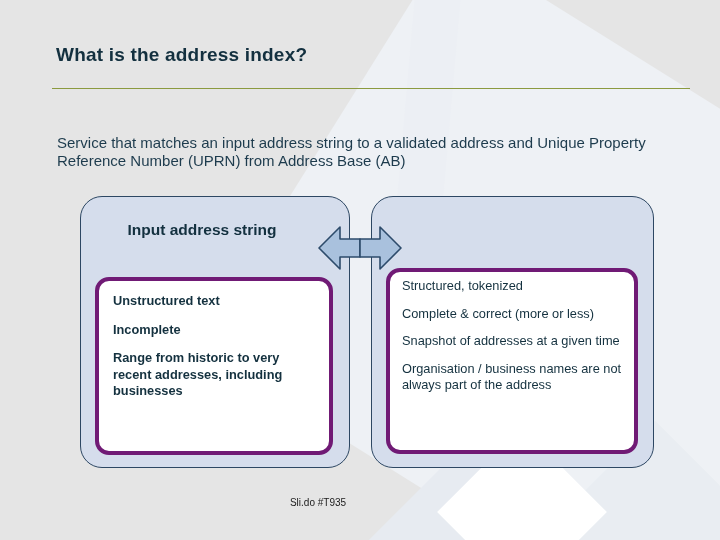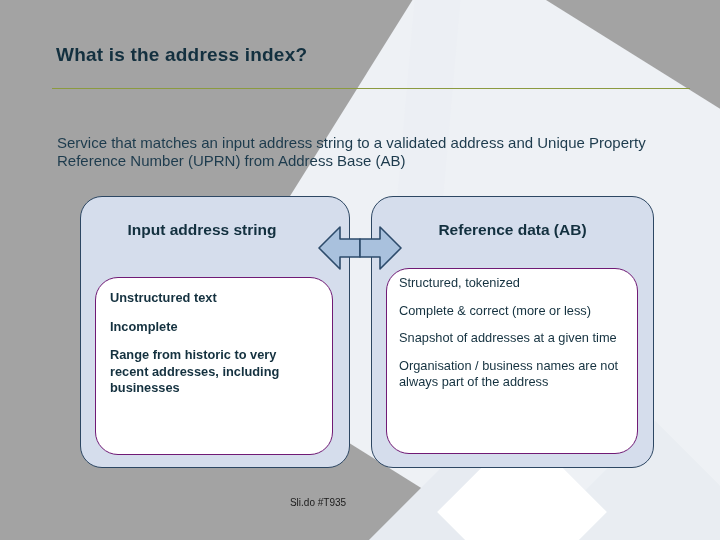--- a/index.html
+++ b/index.html
@@ -10,21 +10,21 @@
     width: 720px;
     height: 540px;
     background: #ffffff;
     font-family: "Liberation Sans", sans-serif;
     overflow: hidden;
   }
   #slide {
     position: relative;
     width: 720px;
     height: 540px;
-    background: #a3a3a3;
+    background: #e5e5e5;
     overflow: hidden;
   }
 
   
   .bg-layer {
     position: absolute;
     inset: 0;
     pointer-events: none;
     z-index: 0;
   }
@@ -134,22 +134,22 @@
     font-size: 15.5px;
     font-weight: bold;
     color: #13303f;
   }
   #panel-left .panel-heading { padding-right: 38px; width: calc(100% - 26px); }
 
   
   .inner-box {
     position: absolute;
     background: #ffffff;
-    border: 1px solid #701a75;
-    border-radius: 23px;
+    border: 4px solid #701a75;
+    border-radius: 14px;
     box-sizing: border-box;
     overflow: visible;
   }
   #inner-left {
     left: 14px;
     top: 80px;
     width: 238px;
     height: 178px;
     padding: 12px 14px 0 14px;
     font-weight: bold;
@@ -221,21 +221,20 @@
     <div class="inner-box" id="inner-left">
       <ul class="bullet-list">
         <li>Unstructured text</li>
         <li>Incomplete</li>
         <li>Range from historic to very recent addresses, including businesses</li>
       </ul>
     </div>
   </div>
 
   <div class="panel" id="panel-right">
-    <div class="panel-heading">Reference data (AB)</div>
     <div class="inner-box" id="inner-right">
       <ul class="bullet-list">
         <li>Structured, tokenized</li>
         <li>Complete &amp; correct (more or less)</li>
         <li>Snapshot of addresses at a given time</li>
         <li>Organisation / business names are not always part of the address</li>
       </ul>
     </div>
   </div>
 

